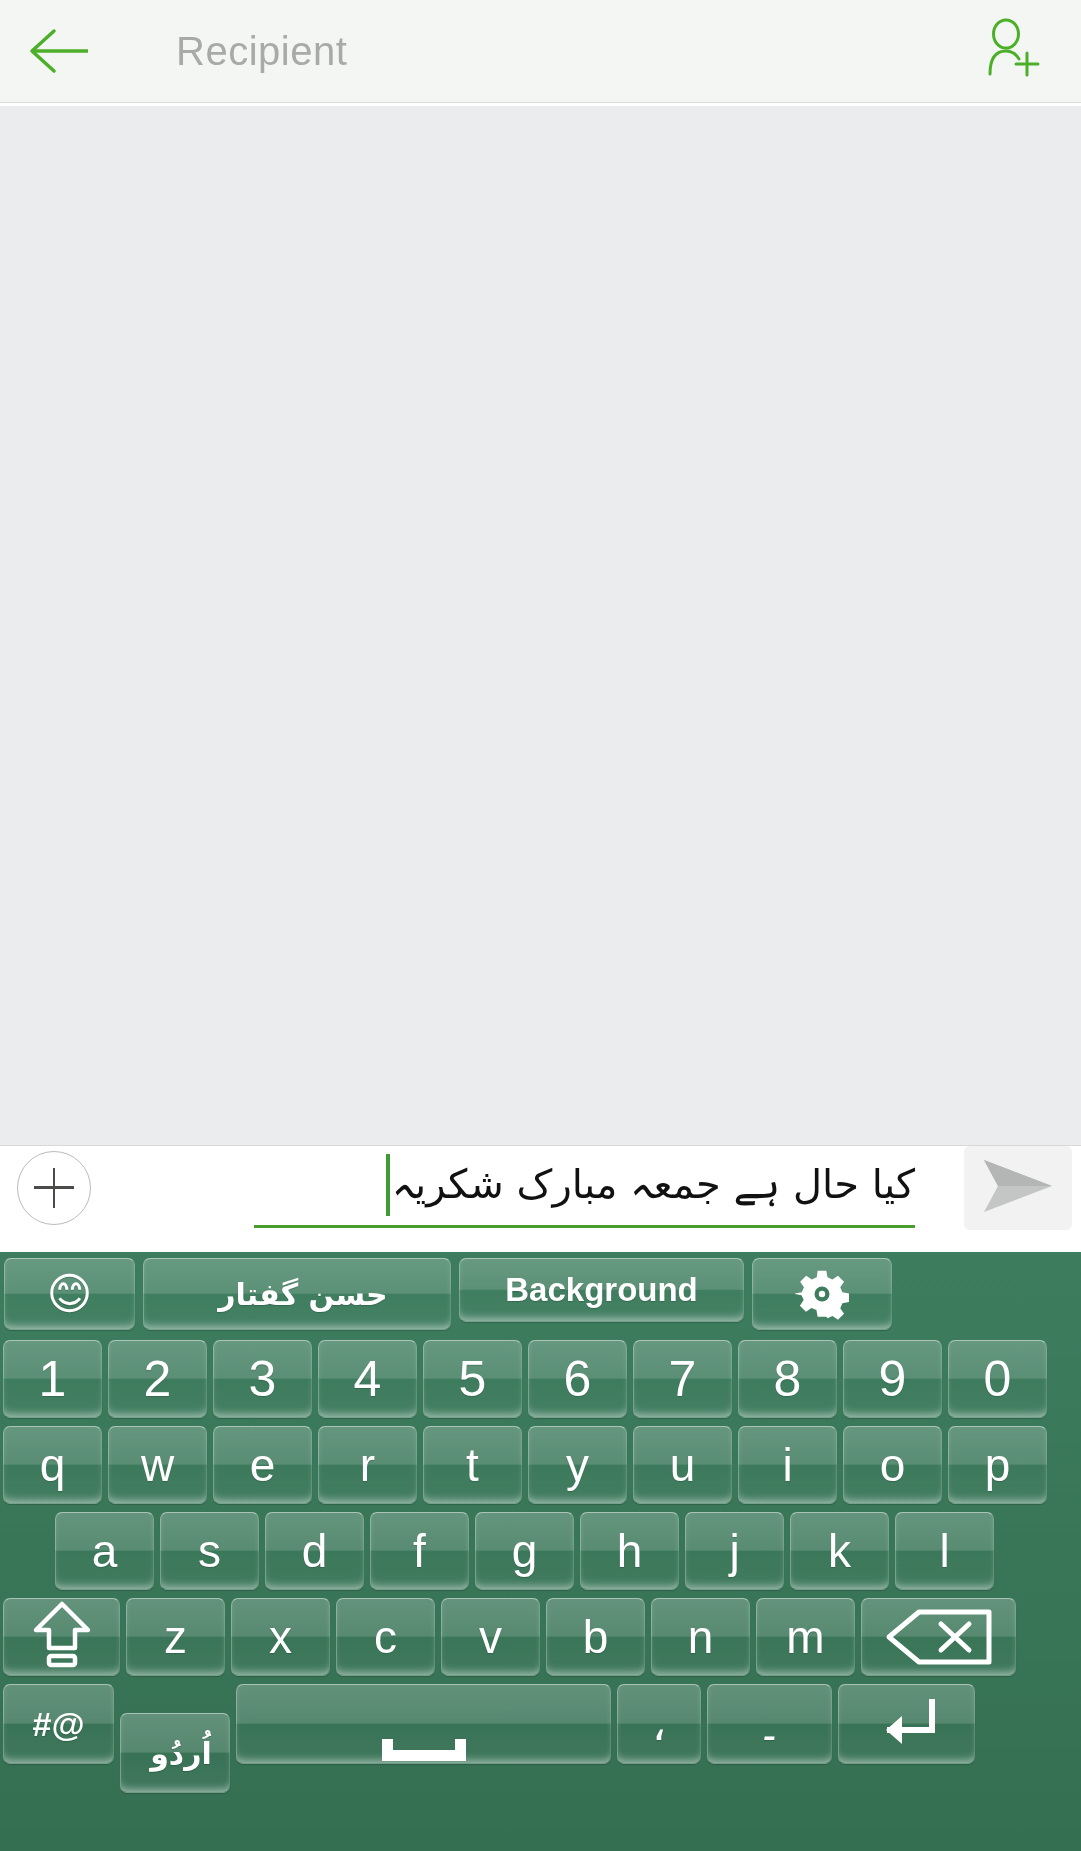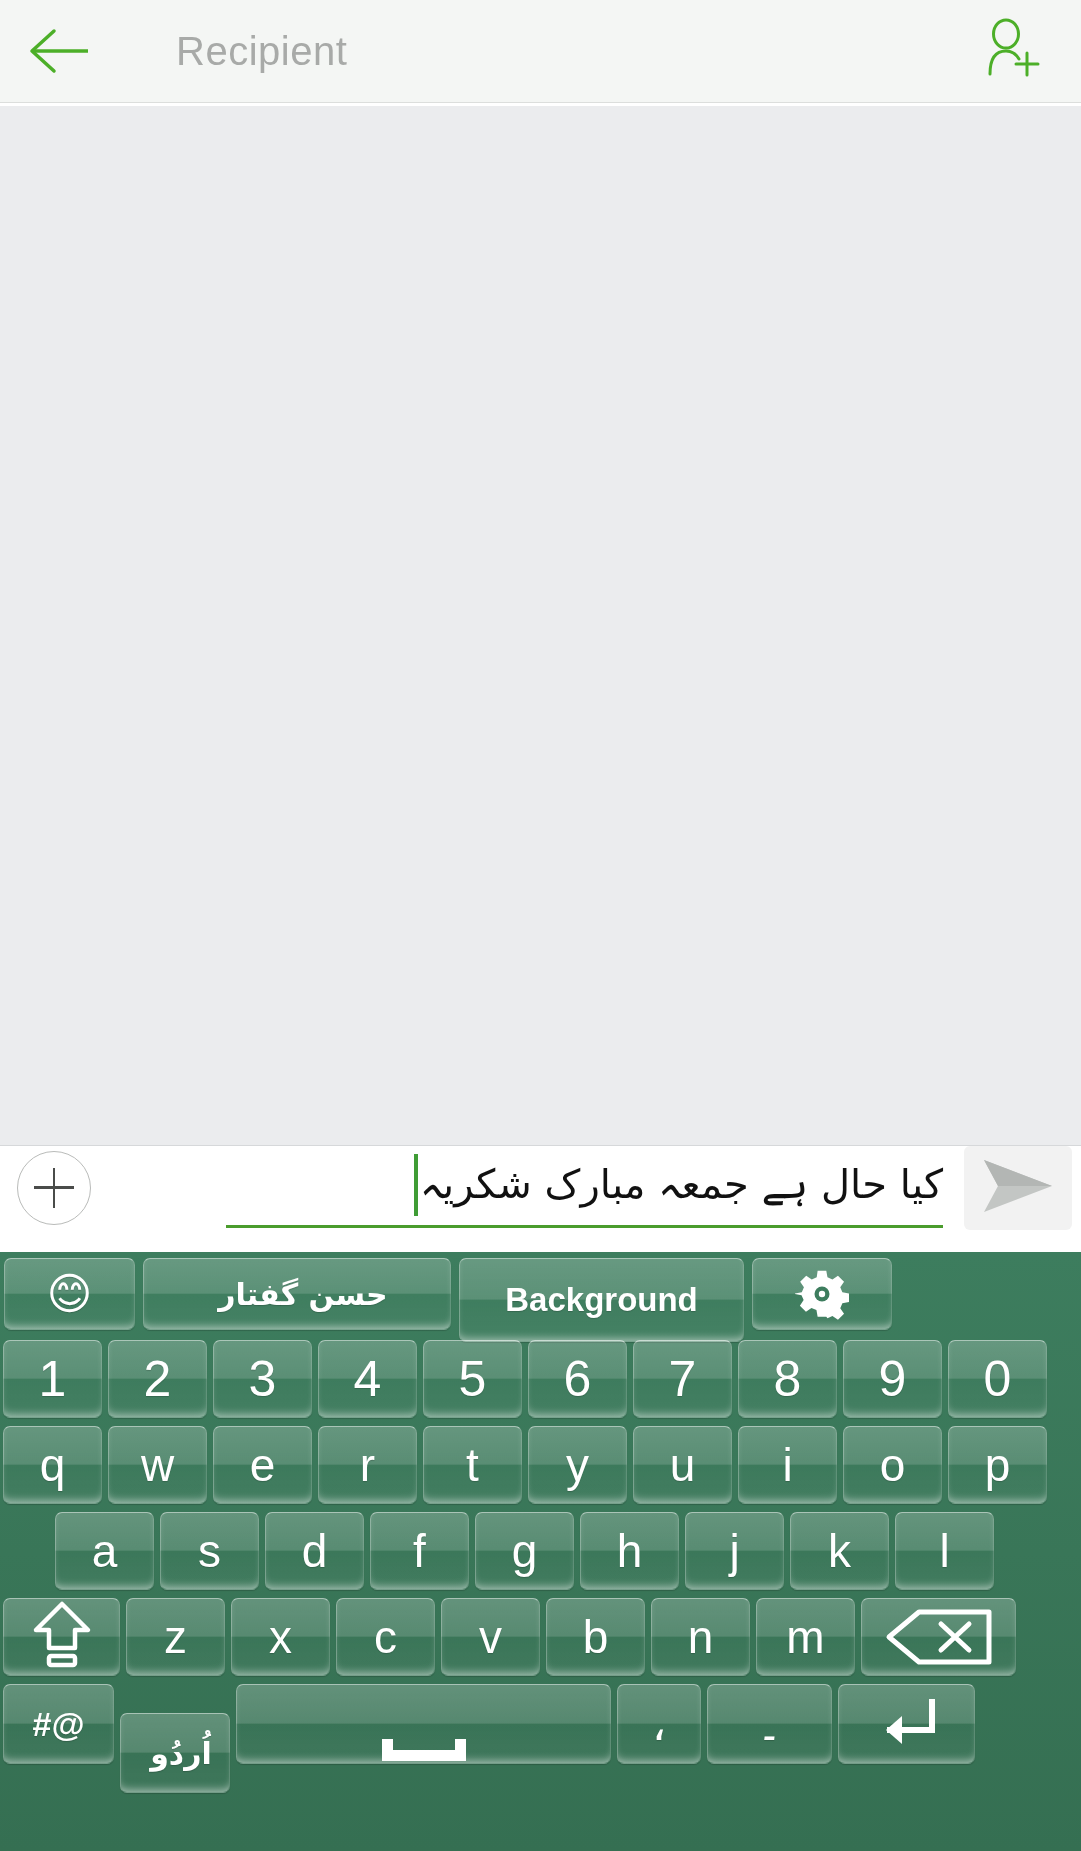--- a/index.html
+++ b/index.html
@@ -39,21 +39,21 @@
   .msg-body {
     position: absolute; left: 0; top: 106px; width: 1081px; height: 1040px;
     background: #ebecee;
     border-bottom: 1px solid #d6d8da;
   }
 
   
   .compose {
     position: absolute; left: 0; top: 1147px; width: 1081px; height: 81px;
     background: #ffffff;
-    display: flex; align-items: center;
+    display: flex; align-items: center; gap: 28px;
   }
   .plus-btn {
     width: 108px; height: 105px;
     display: flex; align-items: center; justify-content: center;
   }
   .plus-circle {
     width: 74px; height: 74px; border-radius: 50%;
     border: 1.5px solid #b9bbb9;
     position: relative;
   }
@@ -122,21 +122,21 @@
   .key.urdu {
     font-family: "DejaVu Sans", sans-serif;
     font-size: 30px; font-weight: 700; padding-left: 12px;
   }
   .key.label-bold { font-size: 33px; font-weight: 700; }
 
   
   .row-toolbar { height: 82px; padding: 6px 4px 0 4px; gap: 8px; }
   .tb-emoji      { width: 131px; height: 72px; }
   .tb-guftar     { width: 308px; height: 72px; }
-  .tb-background { width: 285px; height: 84px; }
+  .tb-background { width: 285px; height: 64px; }
   .tb-gear       { width: 140px; height: 72px; }
   .emoji-glyph { font-family: "DejaVu Sans", sans-serif; font-size: 44px; line-height: 1; }
 
   
   .row-num { height: 86px; padding: 6px 3px 0 3px; gap: 6px; }
   .row-num .key { width: 99px; height: 78px; font-size: 50px; }
 
   
   .row-q { height: 86px; padding: 6px 3px 0 3px; gap: 6px; }
   .row-q .key { width: 99px; height: 78px; }

